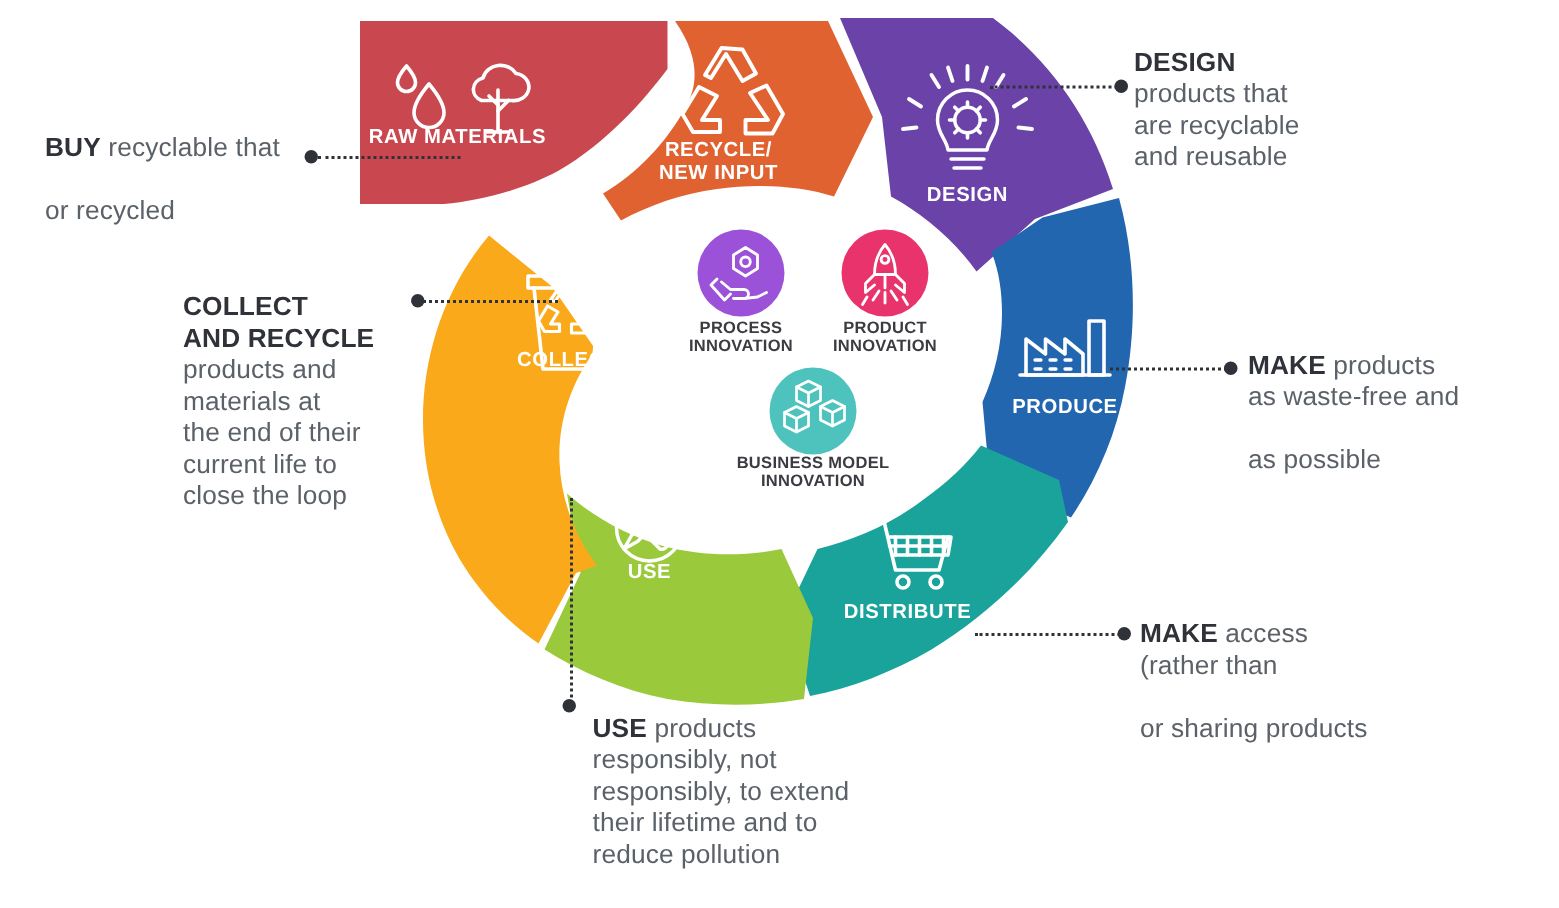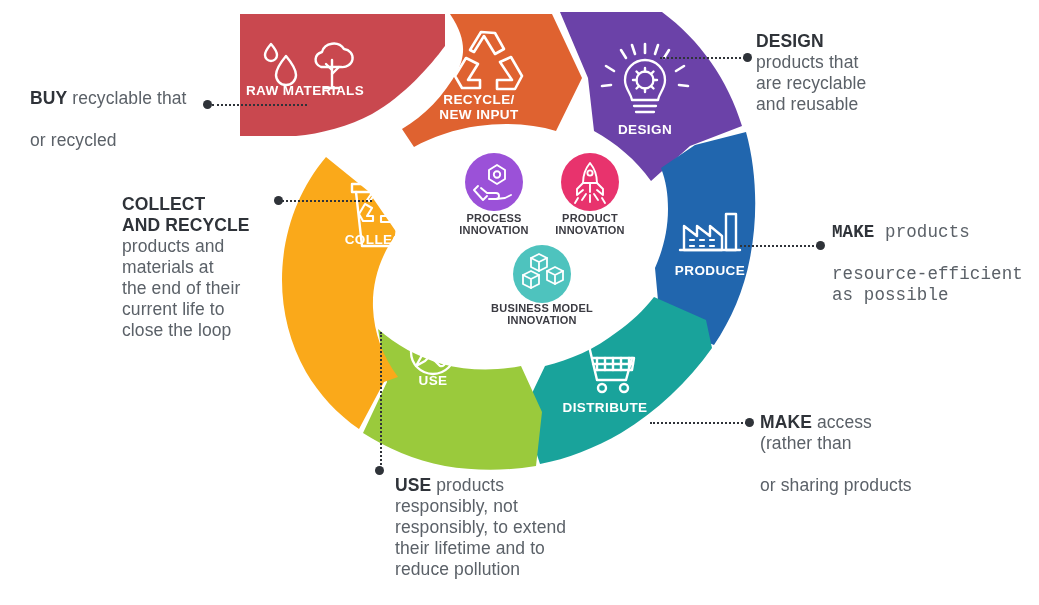--- a/index.html
+++ b/index.html
@@ -274,24 +274,24 @@
     <span>close the loop</span>
   </div>
 
   <div class="callout lead-block" style="left:756px; top:31px; width:200px;">
     <b>DESIGN</b>
     <span>products that</span><br>
     <span>are recyclable</span><br>
     <span>and reusable</span>
   </div>
 
-  <div class="callout" style="left:832px; top:222px; width:200px;font-family:Liberation Mono, monospace;">
+  <div class="callout" style="left:832px; top:233px; width:200px;">
     <b>MAKE</b><span> products</span><br>
+    <span>as waste-free and</span><br>
     <br>
-    <span>resource-efficient</span><br>
     <span>as possible</span>
   </div>
 
   <div class="callout" style="left:760px; top:412px; width:215px;">
     <b>MAKE</b><span> access</span><br>
     <span>(rather than</span><br>
     <br>
     <span>or sharing products</span>
   </div>
 

